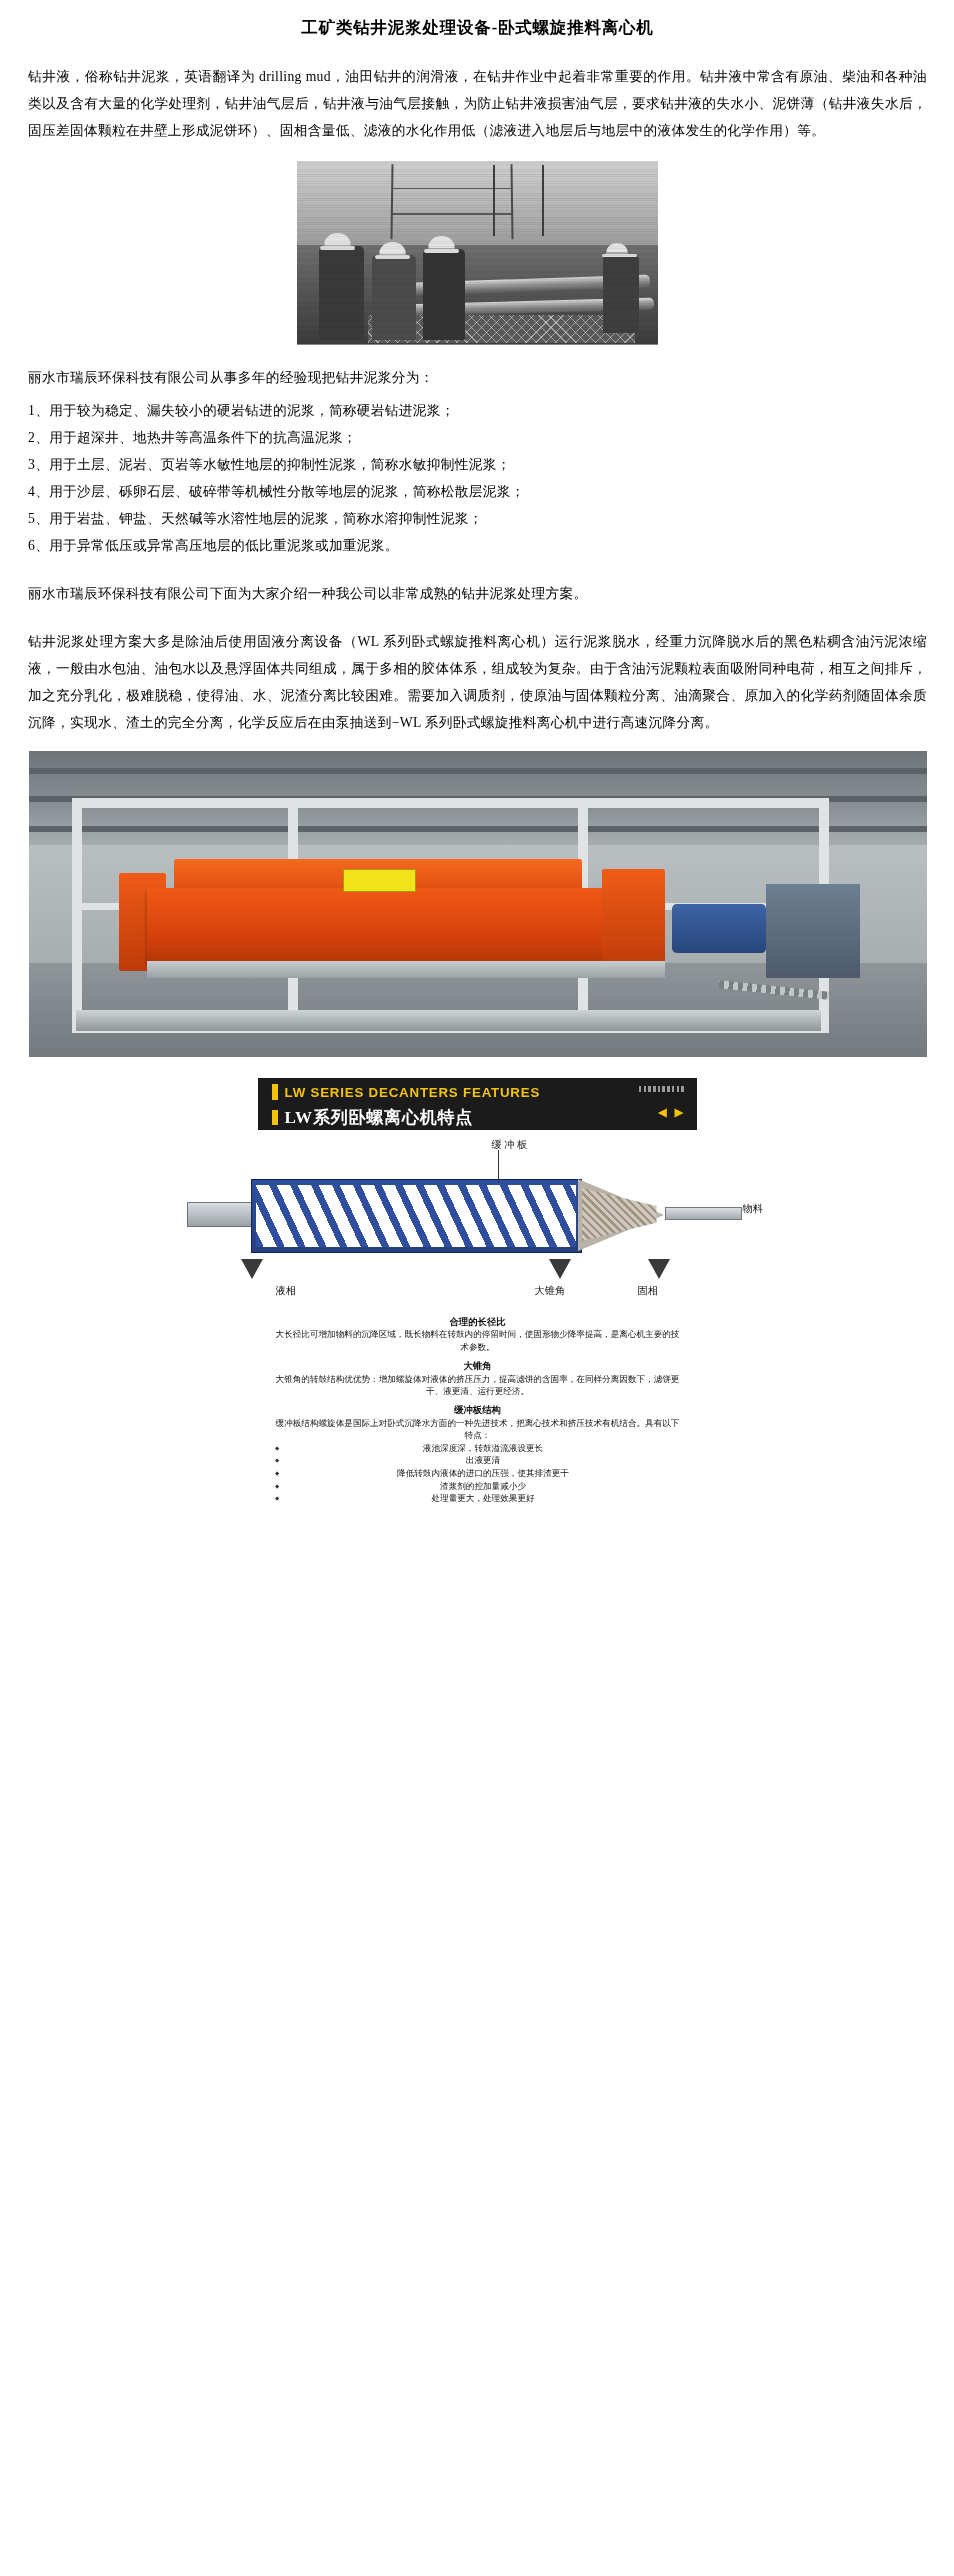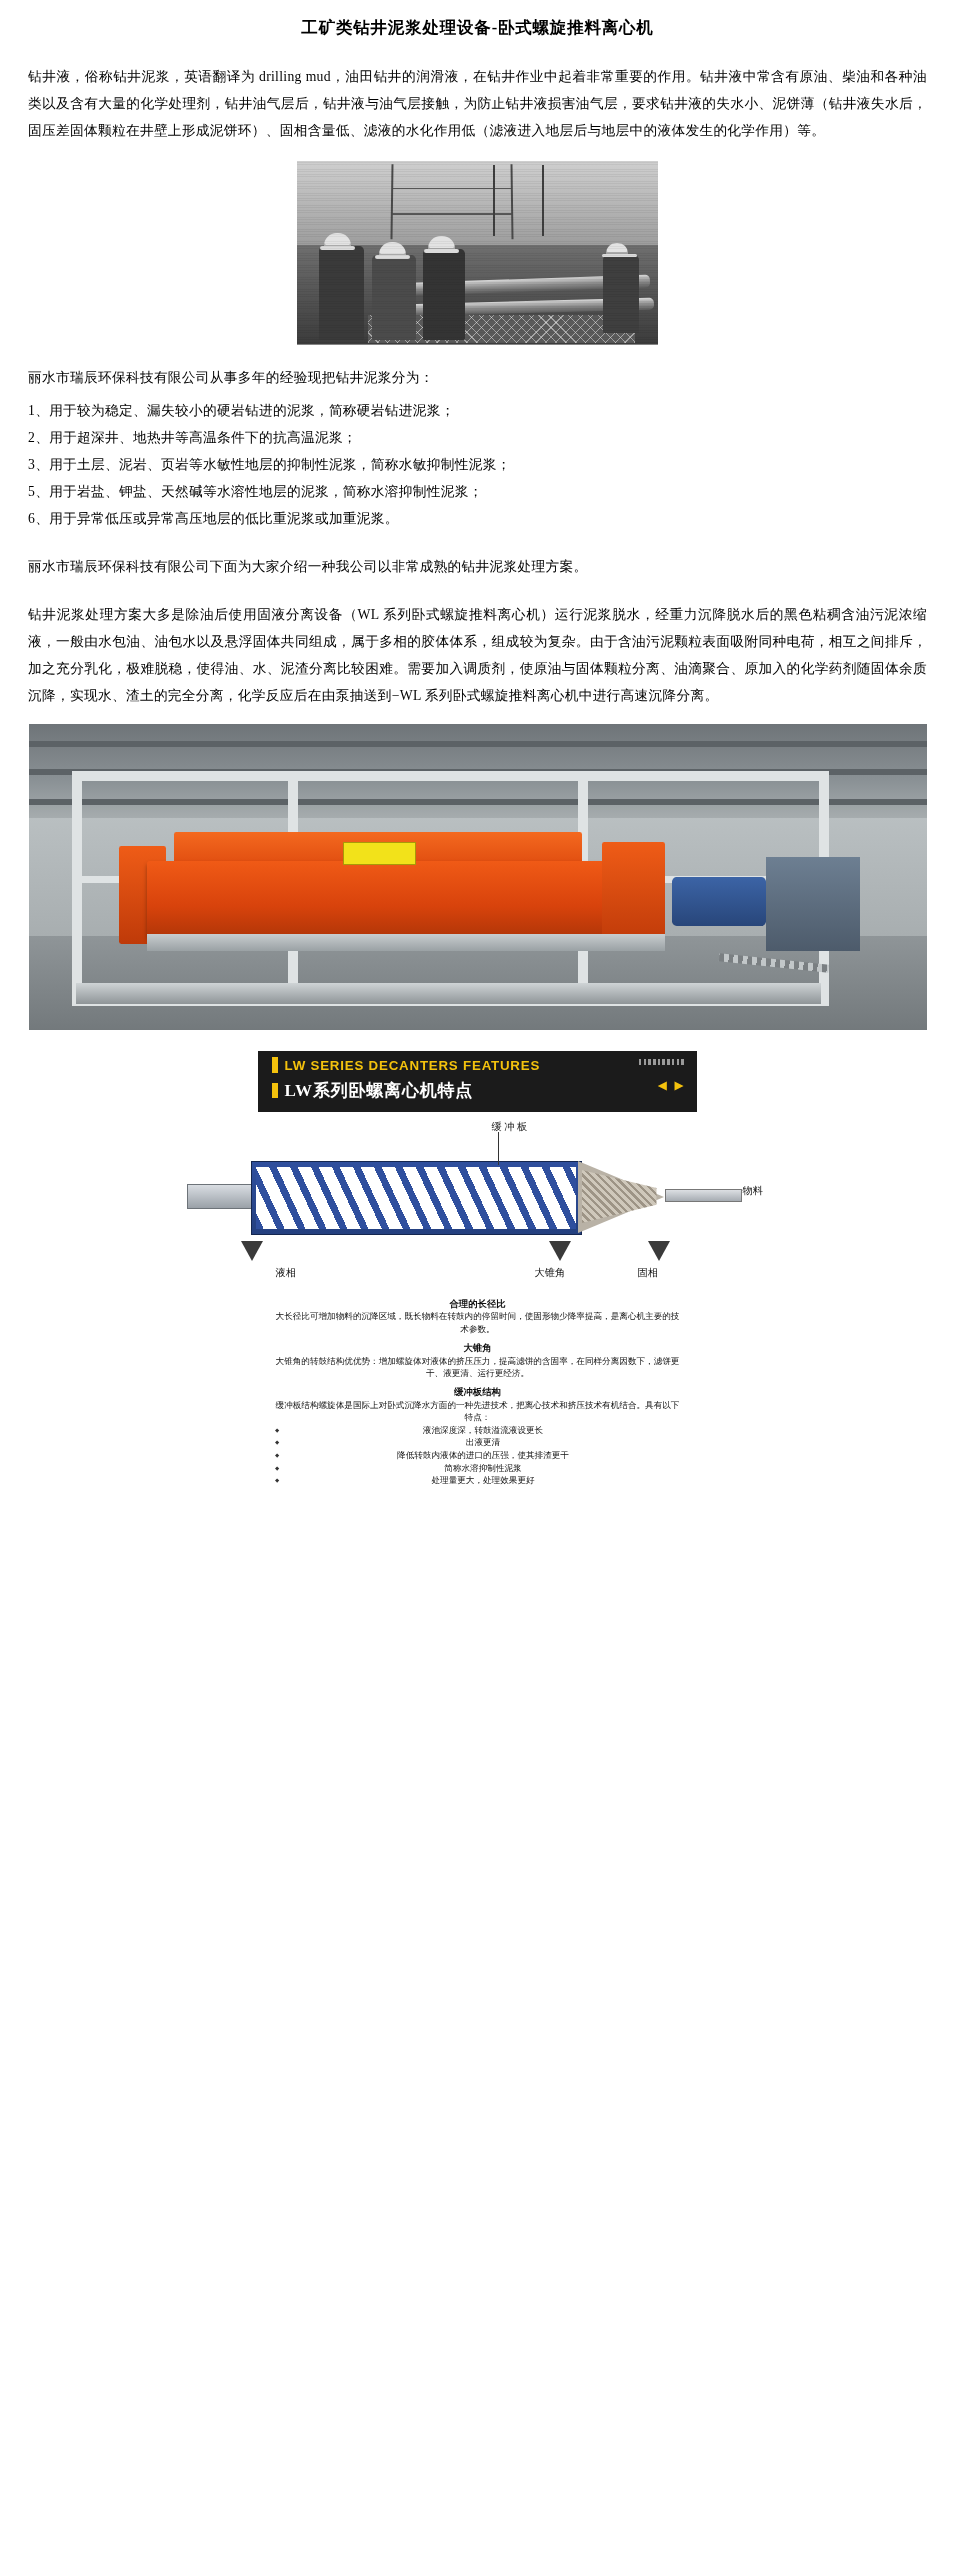--- a/index.html
+++ b/index.html
@@ -216,21 +216,21 @@
     background: linear-gradient(180deg,#6d7f92,#4d5b6b);
   }
   .p2-chain {
     position: absolute; left: 690px; top: 235px; width: 110px; height: 7.8px;
     background: repeating-linear-gradient(90deg,#7a7f82 0 4.7px, #c2c7c9 4.7px 9.4px);
     transform: rotate(6deg);
   }
   
   .banner {
     width: 439px;
-    height: 61px;
+    height: 52px;
     margin: 14px auto 0 auto;
     background: #1b1b1b;
     position: relative;
   }
   .banner-row {
     position: absolute; left: 14px; display: flex; align-items: center;
   }
   .banner-row.r1 { top: 6.3px; }
   .banner-row.r2 { top: 28px; }
   .banner-bar {
@@ -353,20 +353,21 @@
         <div class="photo1-grain"></div>
       </div>
     </div>
 
     <p class="para">丽水市瑞辰环保科技有限公司从事多年的经验现把钻井泥浆分为：</p>
 
     <div>
       <p class="list-line">1、用于较为稳定、漏失较小的硬岩钻进的泥浆，简称硬岩钻进泥浆；</p>
       <p class="list-line">2、用于超深井、地热井等高温条件下的抗高温泥浆；</p>
       <p class="list-line">3、用于土层、泥岩、页岩等水敏性地层的抑制性泥浆，简称水敏抑制性泥浆；</p>
+      <p class="list-line">4、用于沙层、砾卵石层、破碎带等机械性分散等地层的泥浆，简称松散层泥浆；</p>
       <p class="list-line">5、用于岩盐、钾盐、天然碱等水溶性地层的泥浆，简称水溶抑制性泥浆；</p>
       <p class="list-line">6、用于异常低压或异常高压地层的低比重泥浆或加重泥浆。</p>
     </div>
 
     <p class="para spaced">丽水市瑞辰环保科技有限公司下面为大家介绍一种我公司以非常成熟的钻井泥浆处理方案。</p>
 
     <p class="para spaced">钻井泥浆处理方案大多是除油后使用固液分离设备（WL 系列卧式螺旋推料离心机）运行泥浆脱水，经重力沉降脱水后的黑色粘稠含油污泥浓缩液，一般由水包油、油包水以及悬浮固体共同组成，属于多相的胶体体系，组成较为复杂。由于含油污泥颗粒表面吸附同种电荷，相互之间排斥，加之充分乳化，极难脱稳，使得油、水、泥渣分离比较困难。需要加入调质剂，使原油与固体颗粒分离、油滴聚合、原加入的化学药剂随固体余质沉降，实现水、渣土的完全分离，化学反应后在由泵抽送到−WL 系列卧式螺旋推料离心机中进行高速沉降分离。</p>
 
     <div class="figure">
       <div class="photo2-wrap">
@@ -438,21 +439,21 @@
       <div class="bullets">
         <div class="bul-center">合理的长径比</div>
         <div>大长径比可增加物料的沉降区域，既长物料在转鼓内的停留时间，使固形物少降率提高，是离心机主要的技术参数。</div>
         <div class="bul-title">大锥角</div>
         <div>大锥角的转鼓结构优优势：增加螺旋体对液体的挤压压力，提高滤饼的含固率，在同样分离因数下，滤饼更干、液更清、运行更经济。</div>
         <div class="bul-title">缓冲板结构</div>
         <div>缓冲板结构螺旋体是国际上对卧式沉降水方面的一种先进技术，把离心技术和挤压技术有机结合。具有以下特点：</div>
         <div class="bul-item">液池深度深，转鼓溢流液设更长</div>
         <div class="bul-item">出液更清</div>
         <div class="bul-item">降低转鼓内液体的进口的压强，使其排渣更干</div>
-        <div class="bul-item">简称水溶抑制性泥浆</div>
+        <div class="bul-item">渣浆剂的控加量减小少</div>
         <div class="bul-item">处理量更大，处理效果更好</div>
       </div>
 
     </div>
 
   </div>
 </div>
 
 
 </body></html>

